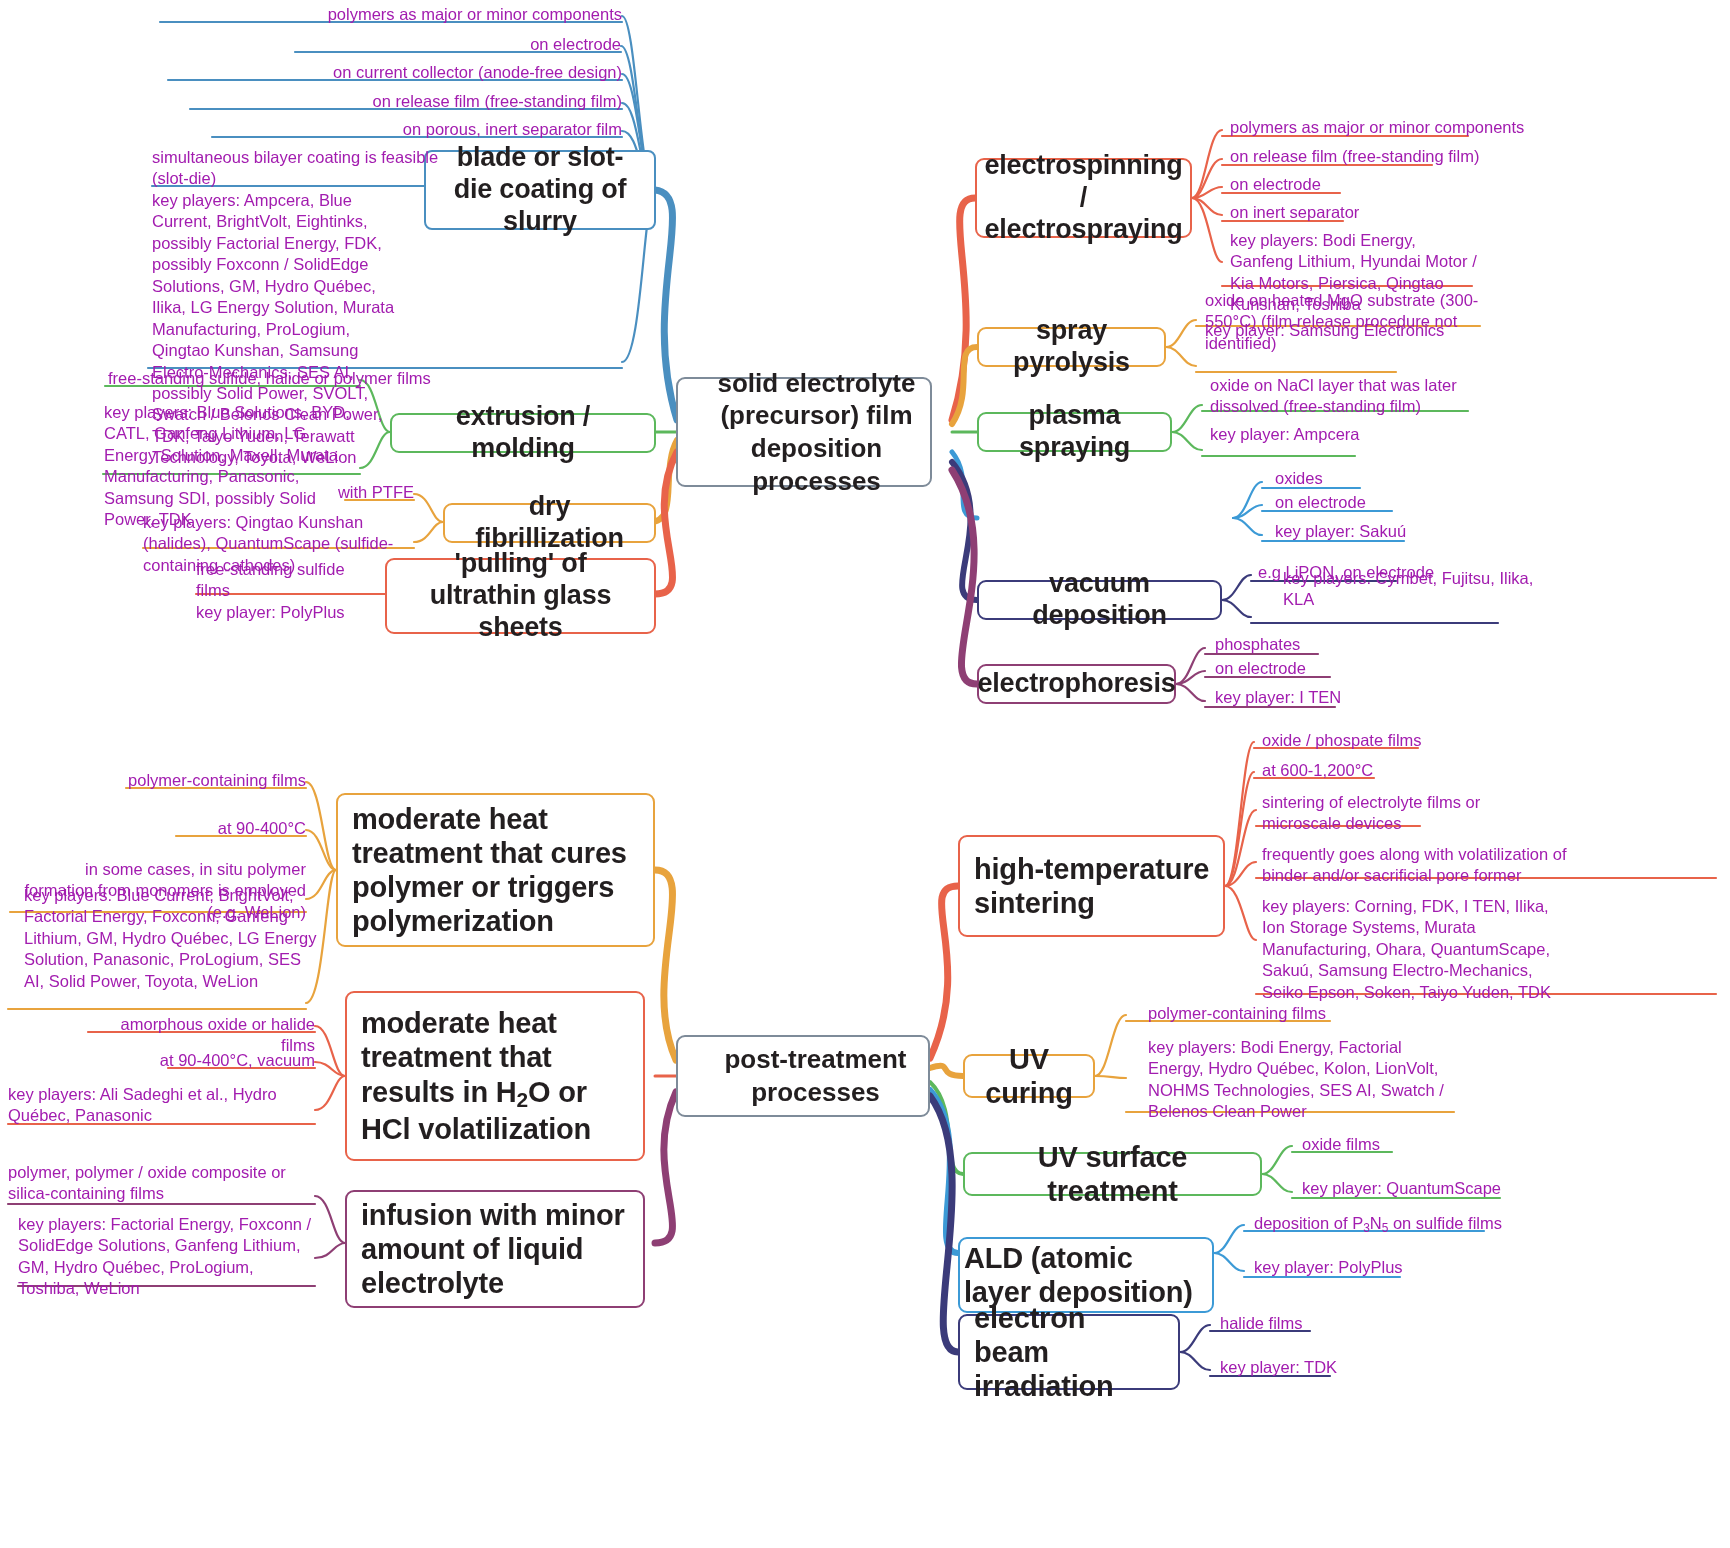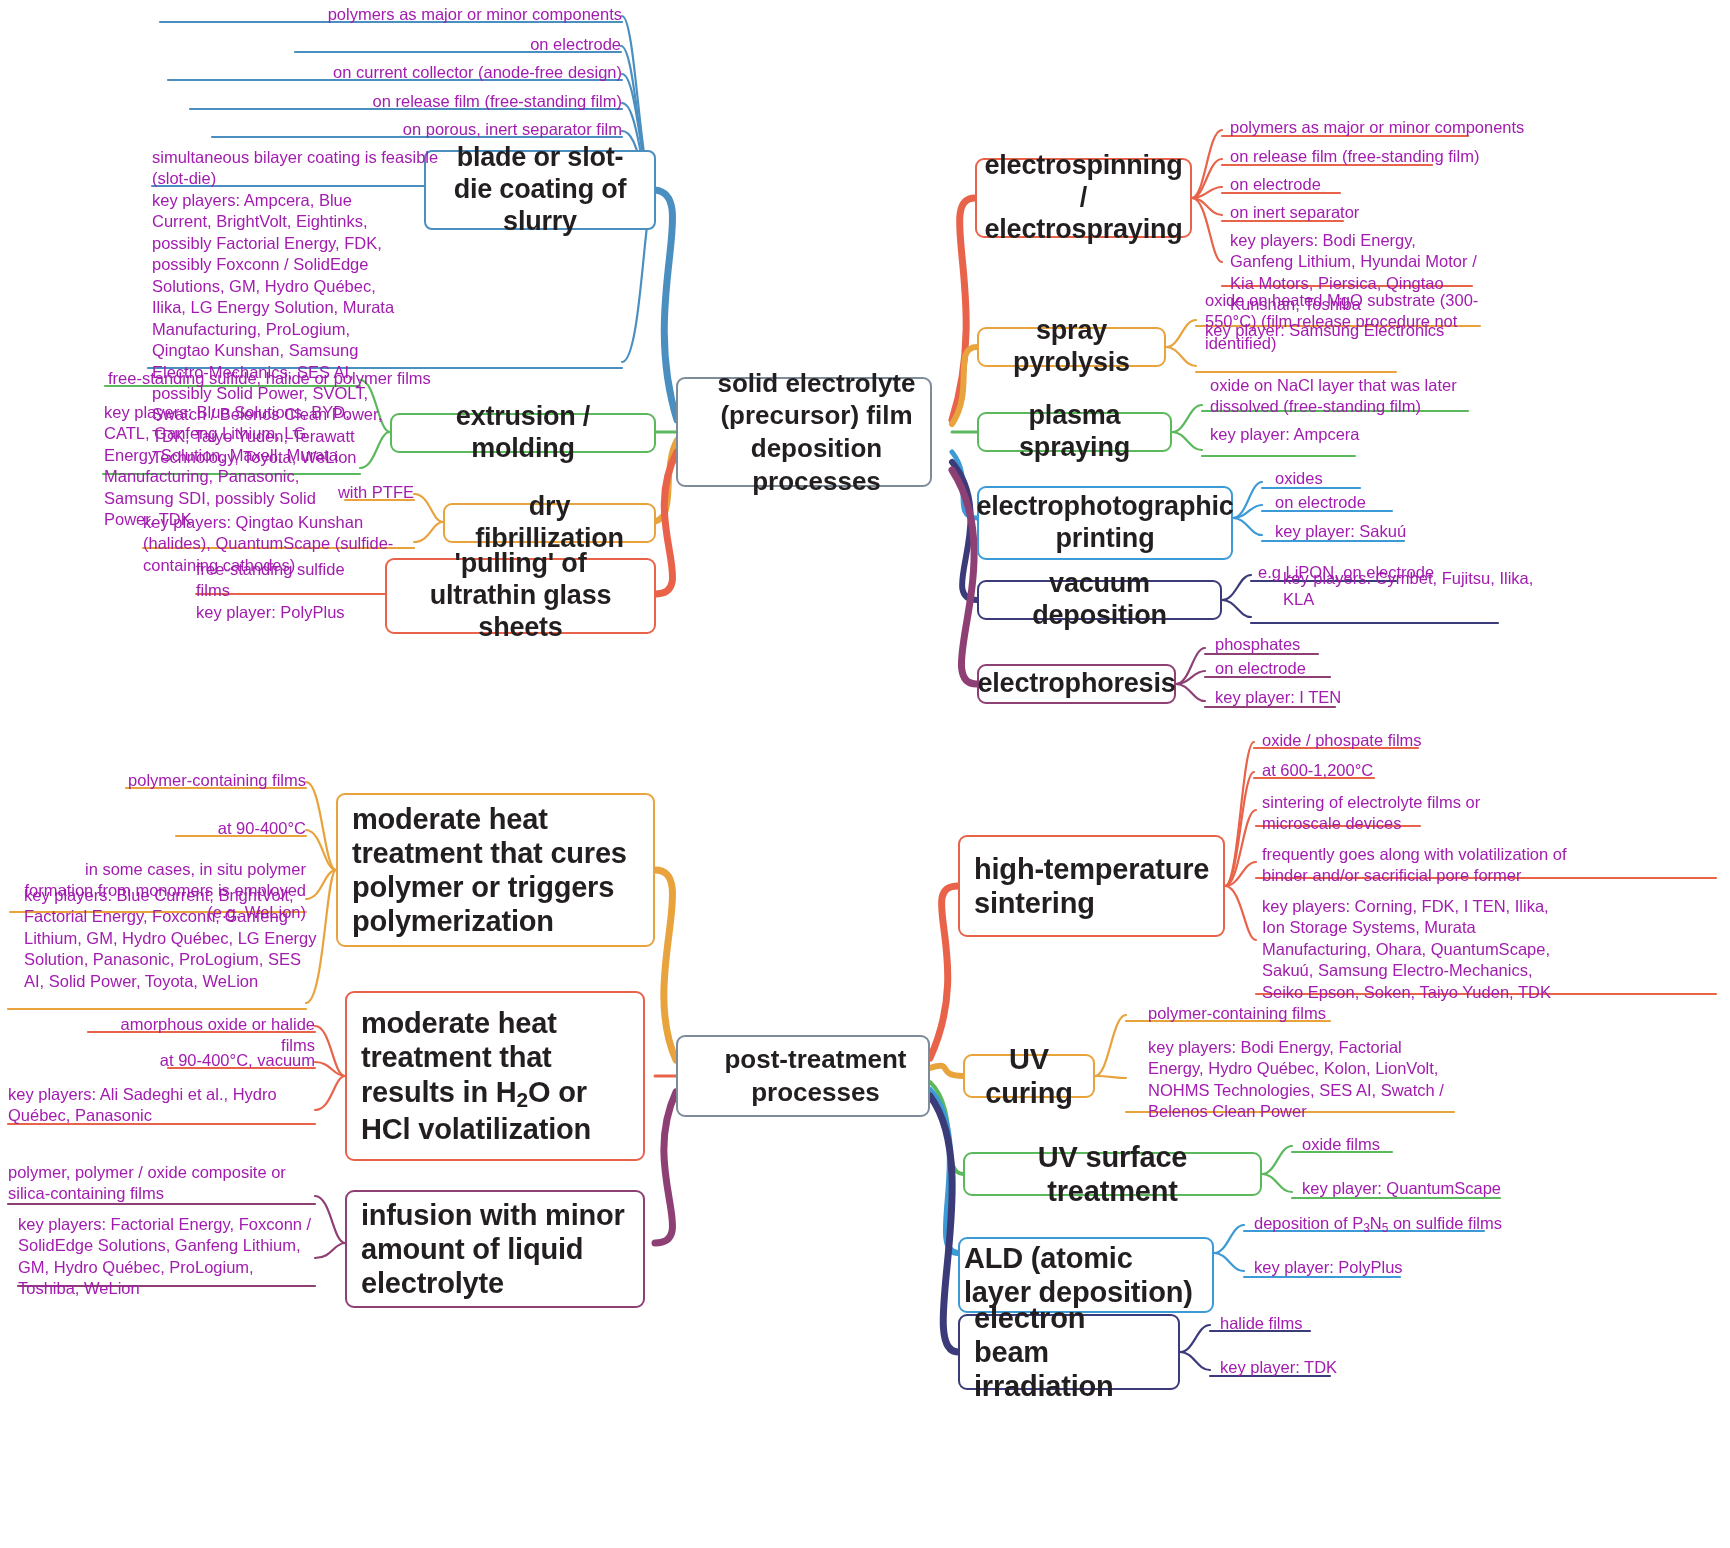--- a/index.html
+++ b/index.html
@@ -235,23 +235,20 @@
   </div>
 
   <div class="node branch" style="left:977px;top:327px;width:189px;height:40px;border-color:#e8a33d;">
     <span>spray pyrolysis</span>
   </div>
 
   <div class="node branch" style="left:977px;top:412px;width:195px;height:40px;border-color:#5cb85c;">
     <span>plasma spraying</span>
   </div>
 
-  <div class="node branch" style="left:977px;top:486px;width:256px;height:74px;border-color:#3c9ad6;">
-    <span>electrophotographic printing</span>
-  </div>
 
   <div class="node branch" style="left:977px;top:580px;width:245px;height:40px;border-color:#3b3b7a;">
     <span>vacuum deposition</span>
   </div>
 
   <div class="node branch" style="left:977px;top:664px;width:199px;height:40px;border-color:#8e3f74;">
     <span>electrophoresis</span>
   </div>
 
   <div class="leaf r" style="left:160px;top:4px;width:462px;">polymers as major or minor components</div>

